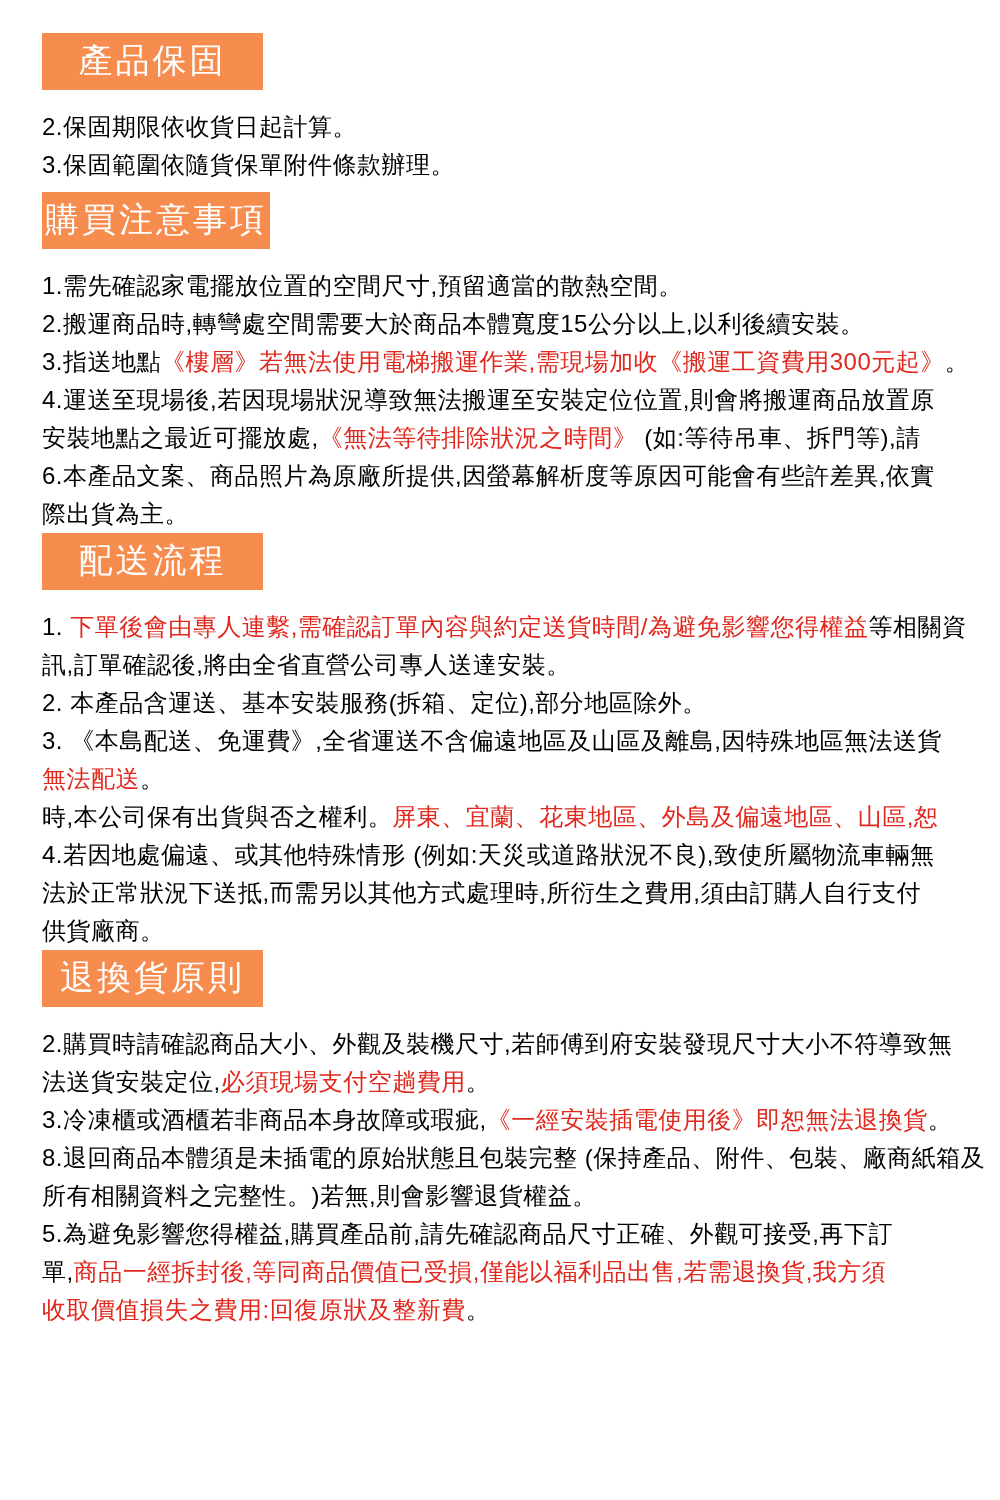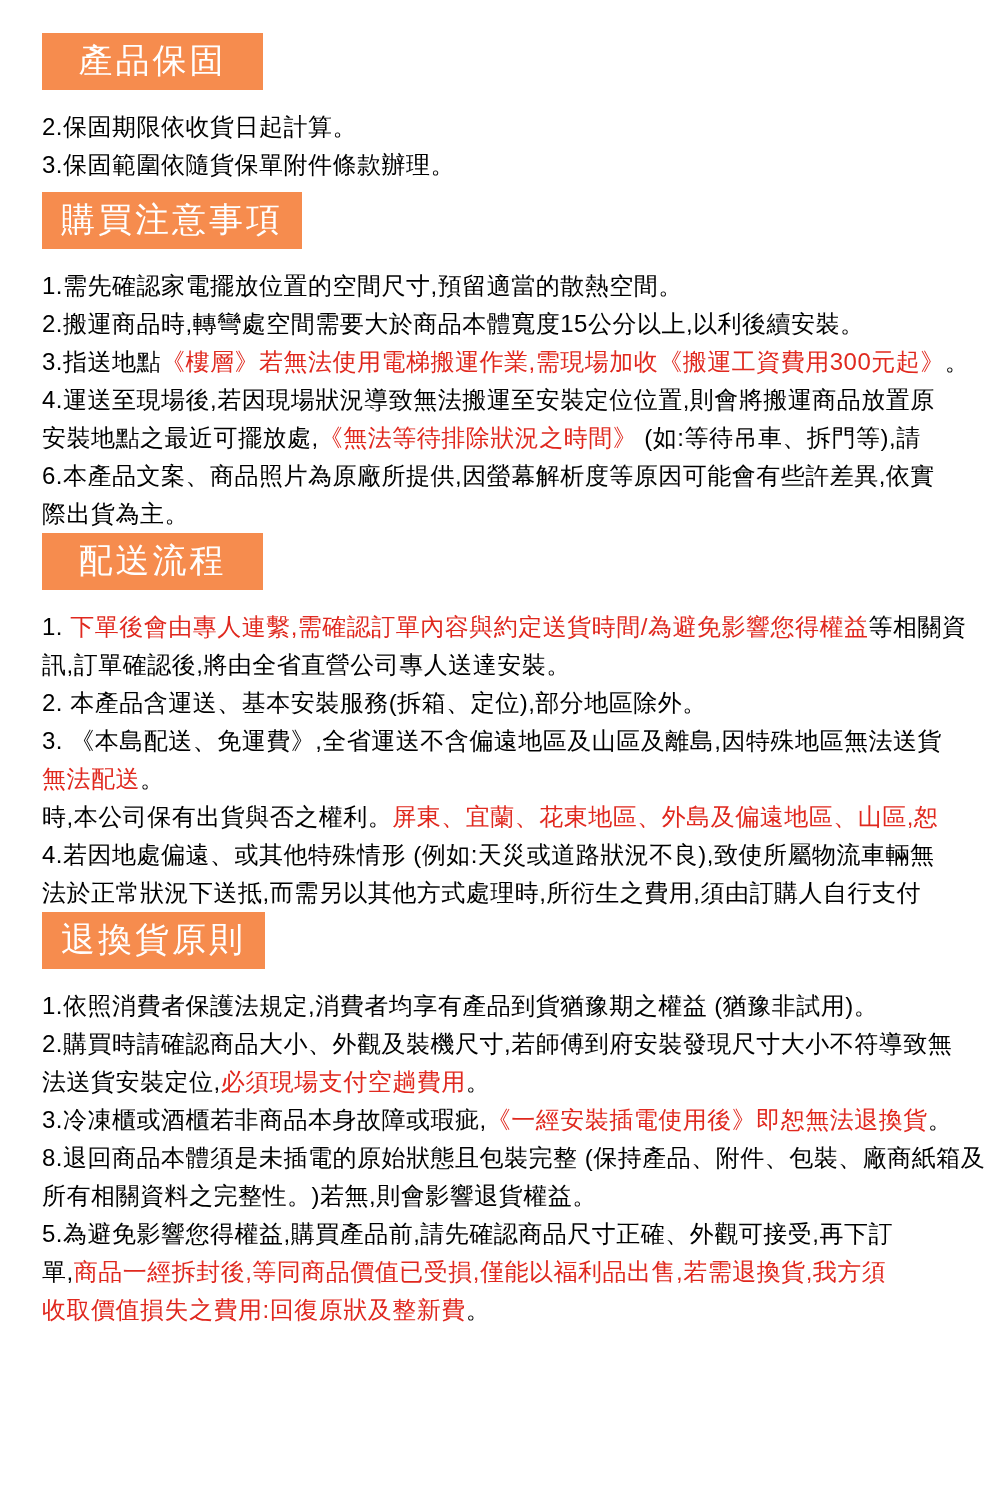--- a/index.html
+++ b/index.html
@@ -28,21 +28,21 @@
   }
   .section.tight {
     margin-bottom: 0;
   }
   .badge {
     display: inline-block;
     box-sizing: border-box;
     min-width: 221px;
     height: 57px;
     line-height: 55px;
-    padding: 0 19px;
+    padding: 0 3px;
     background: var(--badge-bg);
     color: var(--badge-fg);
     font-size: 34px;
     text-align: center;
     letter-spacing: 3px;
     white-space: nowrap;
   }
   .section-body {
     margin-top: 18px;
   }
@@ -78,23 +78,23 @@
         </div></section>
       <section class="section tight"><div class="badge">配送流程</div><div class="section-body">
           <div class="line"><span>1. </span><span class="red">下單後會由專人連繫,需確認訂單內容與約定送貨時間/為避免影響您得權益</span><span>等相關資</span></div>
           <div class="line"><span>訊,訂單確認後,將由全省直營公司專人送達安裝。</span></div>
           <div class="line"><span>2. 本產品含運送、基本安裝服務(拆箱、定位),部分地區除外。</span></div>
           <div class="line"><span>3. 《本島配送、免運費》,全省運送不含偏遠地區及山區及離島,因特殊地區無法送貨</span></div>
           <div class="line"><span class="red">無法配送</span><span>。</span></div>
           <div class="line"><span>時,本公司保有出貨與否之權利。</span><span class="red">屏東、宜蘭、花東地區、外島及偏遠地區、山區,恕</span></div>
           <div class="line"><span>4.若因地處偏遠、或其他特殊情形 (例如:天災或道路狀況不良),致使所屬物流車輛無</span></div>
           <div class="line"><span>法於正常狀況下送抵,而需另以其他方式處理時,所衍生之費用,須由訂購人自行支付</span></div>
+          <div class="line"><span>供貨廠商。</span></div>
         </div></section>
       <section class="section tight"><div class="badge">退換貨原則</div><div class="section-body">
-          <div class="line"><span>1.依照消費者保護法規定,消費者均享有產品到貨猶豫期之權益 (猶豫非試用)。</span></div>
           <div class="line"><span>2.購買時請確認商品大小、外觀及裝機尺寸,若師傅到府安裝發現尺寸大小不符導致無</span></div>
           <div class="line"><span>法送貨安裝定位,</span><span class="red">必須現場支付空趟費用</span><span>。</span></div>
           <div class="line"><span>3.冷凍櫃或酒櫃若非商品本身故障或瑕疵,</span><span class="red">《一經安裝插電使用後》即恕無法退換貨</span><span>。</span></div>
           <div class="line"><span>8.退回商品本體須是未插電的原始狀態且包裝完整 (保持產品、附件、包裝、廠商紙箱及</span></div>
           <div class="line"><span>所有相關資料之完整性。)若無,則會影響退貨權益。</span></div>
           <div class="line"><span>5.為避免影響您得權益,購買產品前,請先確認商品尺寸正確、外觀可接受,再下訂</span></div>
           <div class="line"><span>單,</span><span class="red">商品一經拆封後,等同商品價值已受損,僅能以福利品出售,若需退換貨,我方須</span></div>
           <div class="line"><span class="red">收取價值損失之費用:回復原狀及整新費</span><span>。</span></div>
         </div></section>
     </div>

